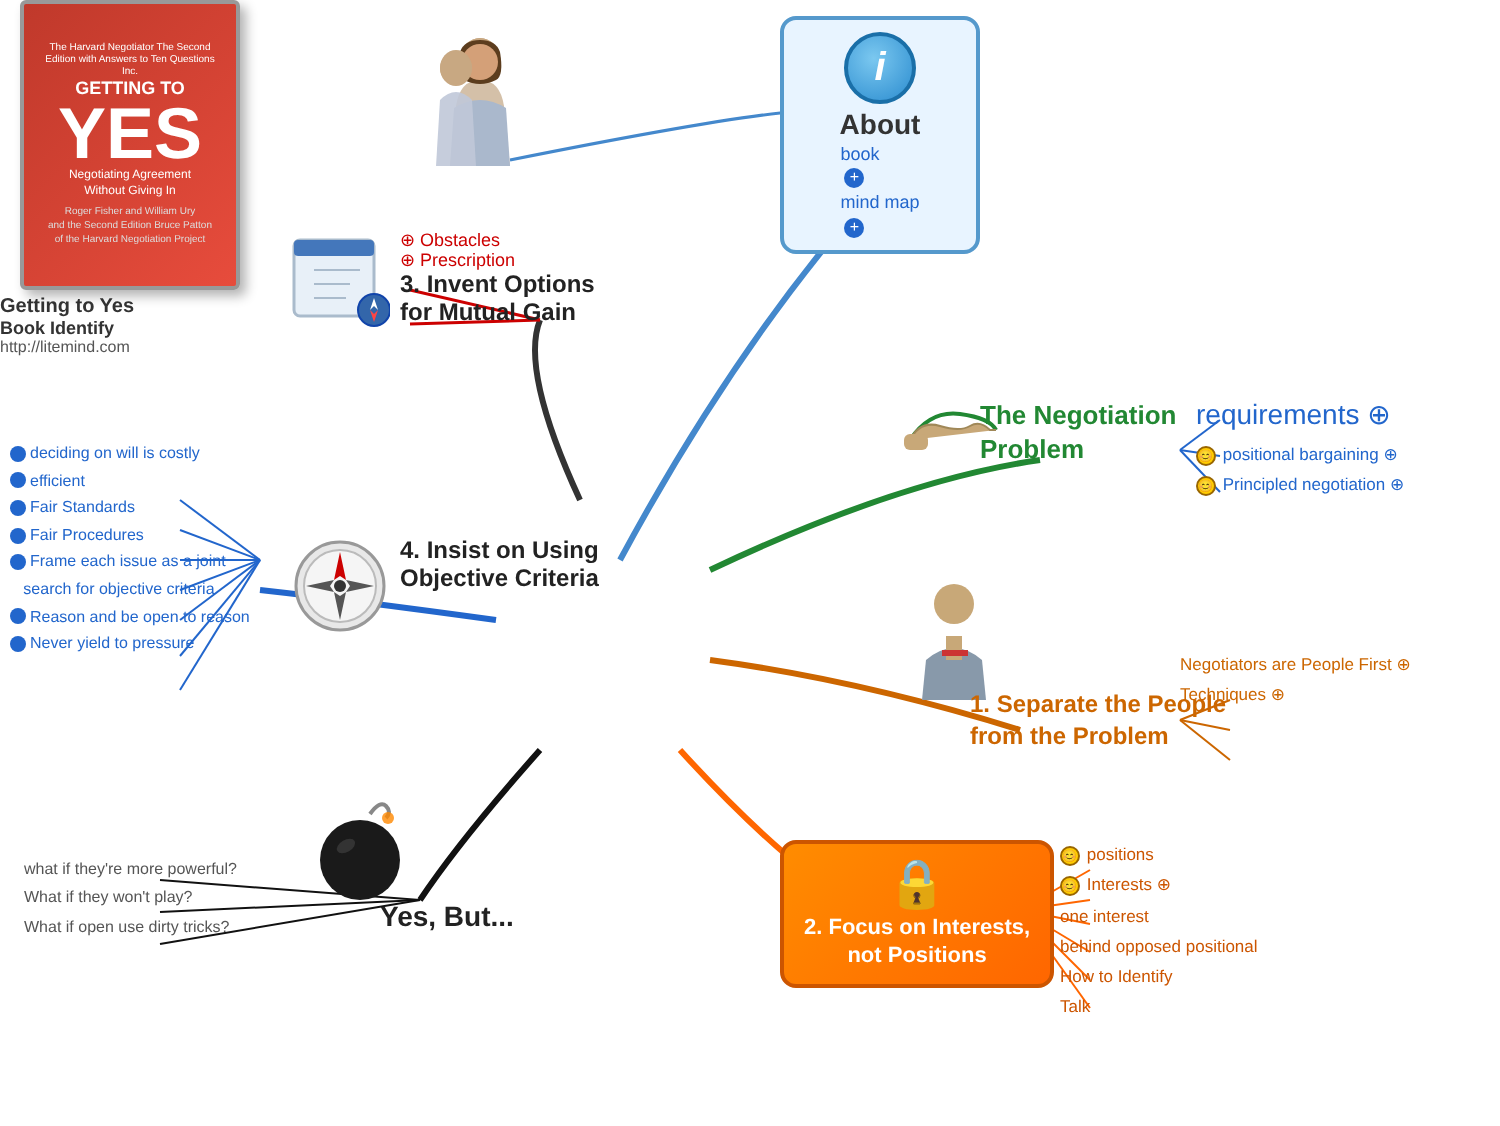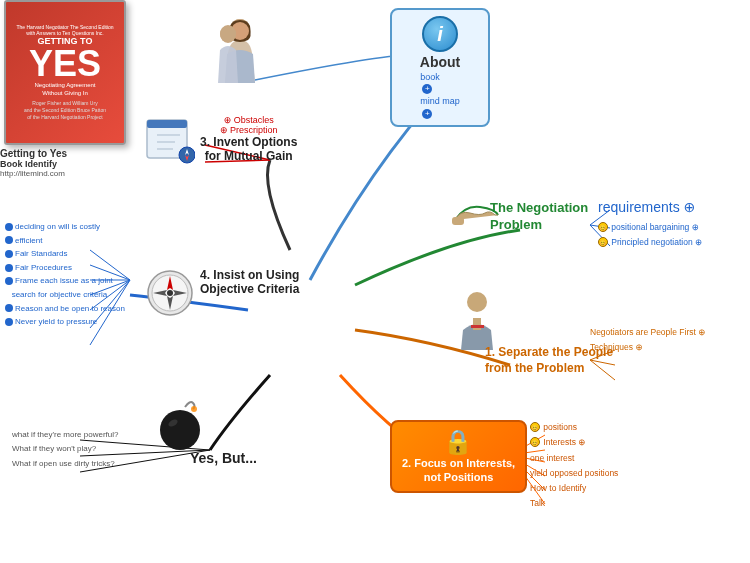--- a/index.html
+++ b/index.html
@@ -27,21 +27,21 @@
     }
 
     
     .book-node {
       left: 240px;
       top: 230px;
       width: 130px;
     }
 
     .book-cover {
-      width: 122px;
+      width: 110px;
       height: 145px;
       background: linear-gradient(135deg, #c0392b, #e74c3c);
       border: 2px solid #999;
       border-radius: 3px;
       margin: 0 auto;
       display: flex;
       flex-direction: column;
       align-items: center;
       justify-content: center;
       padding: 6px;
@@ -319,21 +319,21 @@
     <svg width="50" height="50" viewBox="0 0 50 50" style="float:left; margin-right:5px;">
       <rect x="2" y="5" width="40" height="38" rx="3" fill="#e8f0f8" stroke="#aabbcc" stroke-width="1.5"></rect>
       <rect x="2" y="5" width="40" height="8" rx="2" fill="#4477bb"></rect>
       <line x1="12" y1="20" x2="35" y2="20" stroke="#aabbcc" stroke-width="1"></line>
       <line x1="12" y1="27" x2="30" y2="27" stroke="#aabbcc" stroke-width="1"></line>
       <line x1="12" y1="34" x2="28" y2="34" stroke="#aabbcc" stroke-width="1"></line>
       <circle cx="42" cy="40" r="8" fill="#3366aa" stroke="#1144aa" stroke-width="1"></circle>
       <polygon points="42,34 44,40 42,38 40,40" fill="white"></polygon>
       <polygon points="42,46 40,40 42,42 44,40" fill="#ff4444"></polygon>
     </svg>
-    <div style="display:inline-block; vertical-align:top;text-align:center;">
+    <div style="display:inline-block; vertical-align:top;">
       <div style="font-size:9px;color:#cc0000;">⊕ Obstacles</div>
       <div style="font-size:9px;color:#cc0000;">⊕ Prescription</div>
       <div style="font-size:12px;font-weight:bold;color:#222;">3. Invent Options<br>for Mutual Gain</div>
     </div>
   </div>
 
   <div style="position:absolute; top:268px; left:145px;">
     <svg width="50" height="50" viewBox="0 0 50 50" style="float:left; margin-right:5px;">
       <circle cx="25" cy="25" r="22" fill="#e8e8e8" stroke="#999" stroke-width="1.5"></circle>
       <circle cx="25" cy="25" r="18" fill="#f5f5f5" stroke="#bbb" stroke-width="1"></circle>
@@ -419,18 +419,18 @@
     <div class="focus-box">
       <div style="font-size:24px; color:#ffcc00;">🔒</div>
       <div style="font-size:11px;font-weight:bold;color:white;line-height:1.3;">2. Focus on Interests,<br>not Positions</div>
     </div>
   </div>
 
   <div class="focus-branches">
     <div style="font-size:8.5px;color:#cc5500;line-height:1.8;"><span class="small-smiley">😊</span> positions</div>
     <div style="font-size:8.5px;color:#cc5500;line-height:1.8;"><span class="small-smiley">😊</span> Interests <span style="color:#cc5500;">⊕</span></div>
     <div style="font-size:8.5px;color:#cc5500;line-height:1.8;">one interest</div>
-    <div style="font-size:8.5px;color:#cc5500;line-height:1.8;">yield opposed positions</div>
+    <div style="font-size:8.5px;color:#cc5500;line-height:1.8;">behind opposed positional</div>
     <div style="font-size:8.5px;color:#cc5500;line-height:1.8;">How to Identify</div>
     <div style="font-size:8.5px;color:#cc5500;line-height:1.8;">Talk</div>
   </div>
 
 </div>
 
 </body></html>

